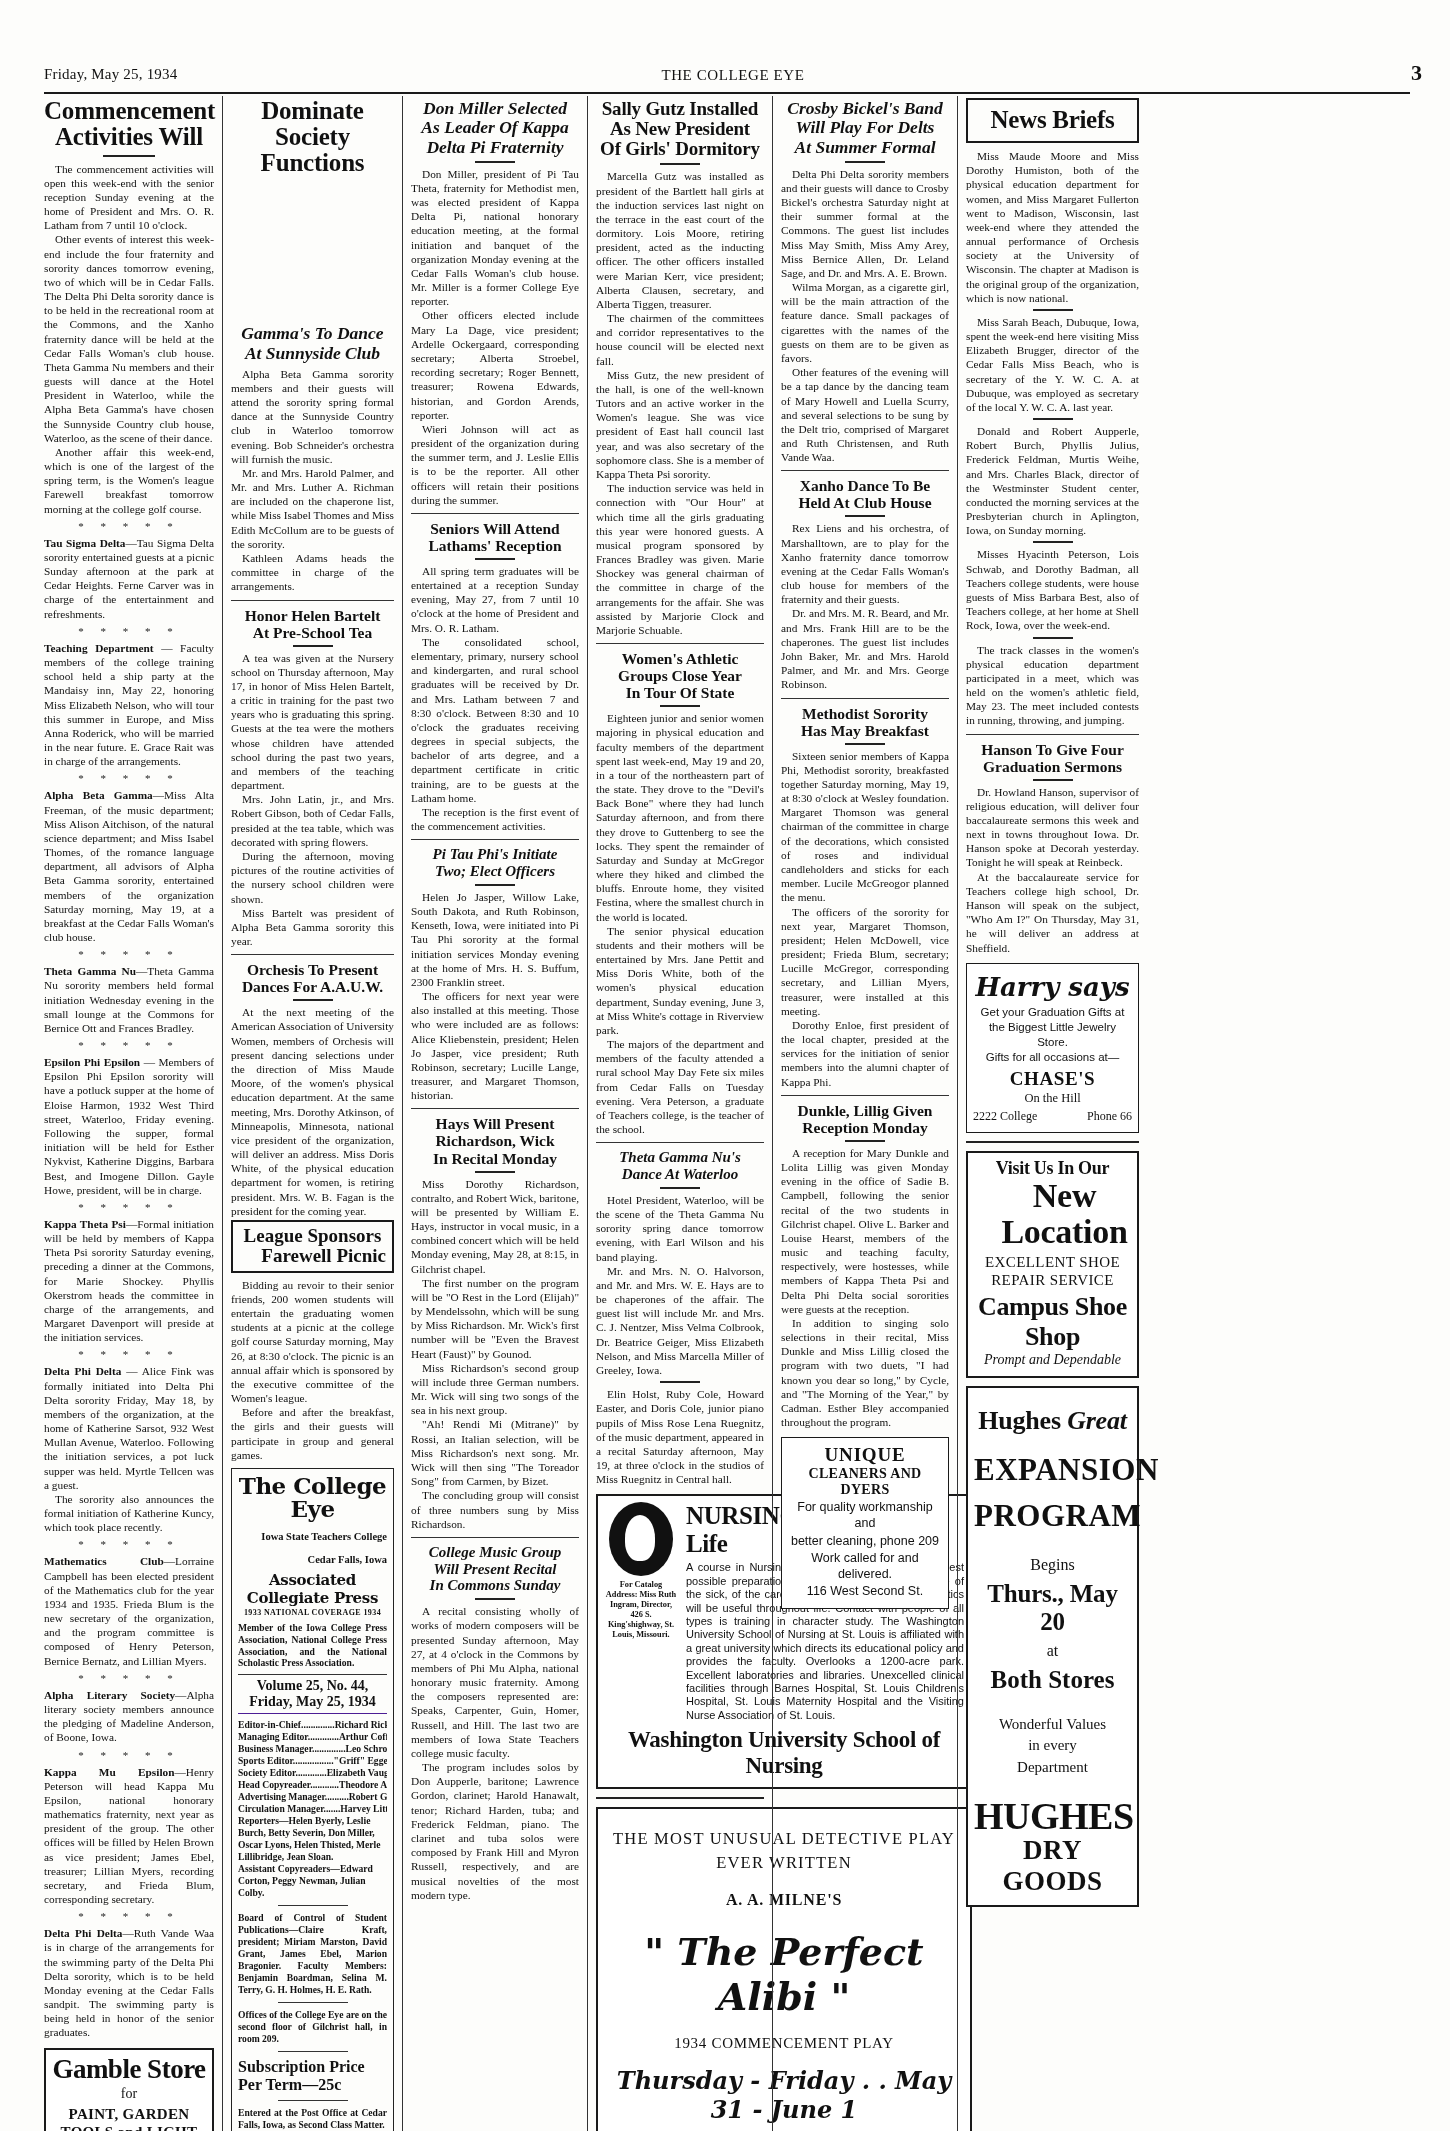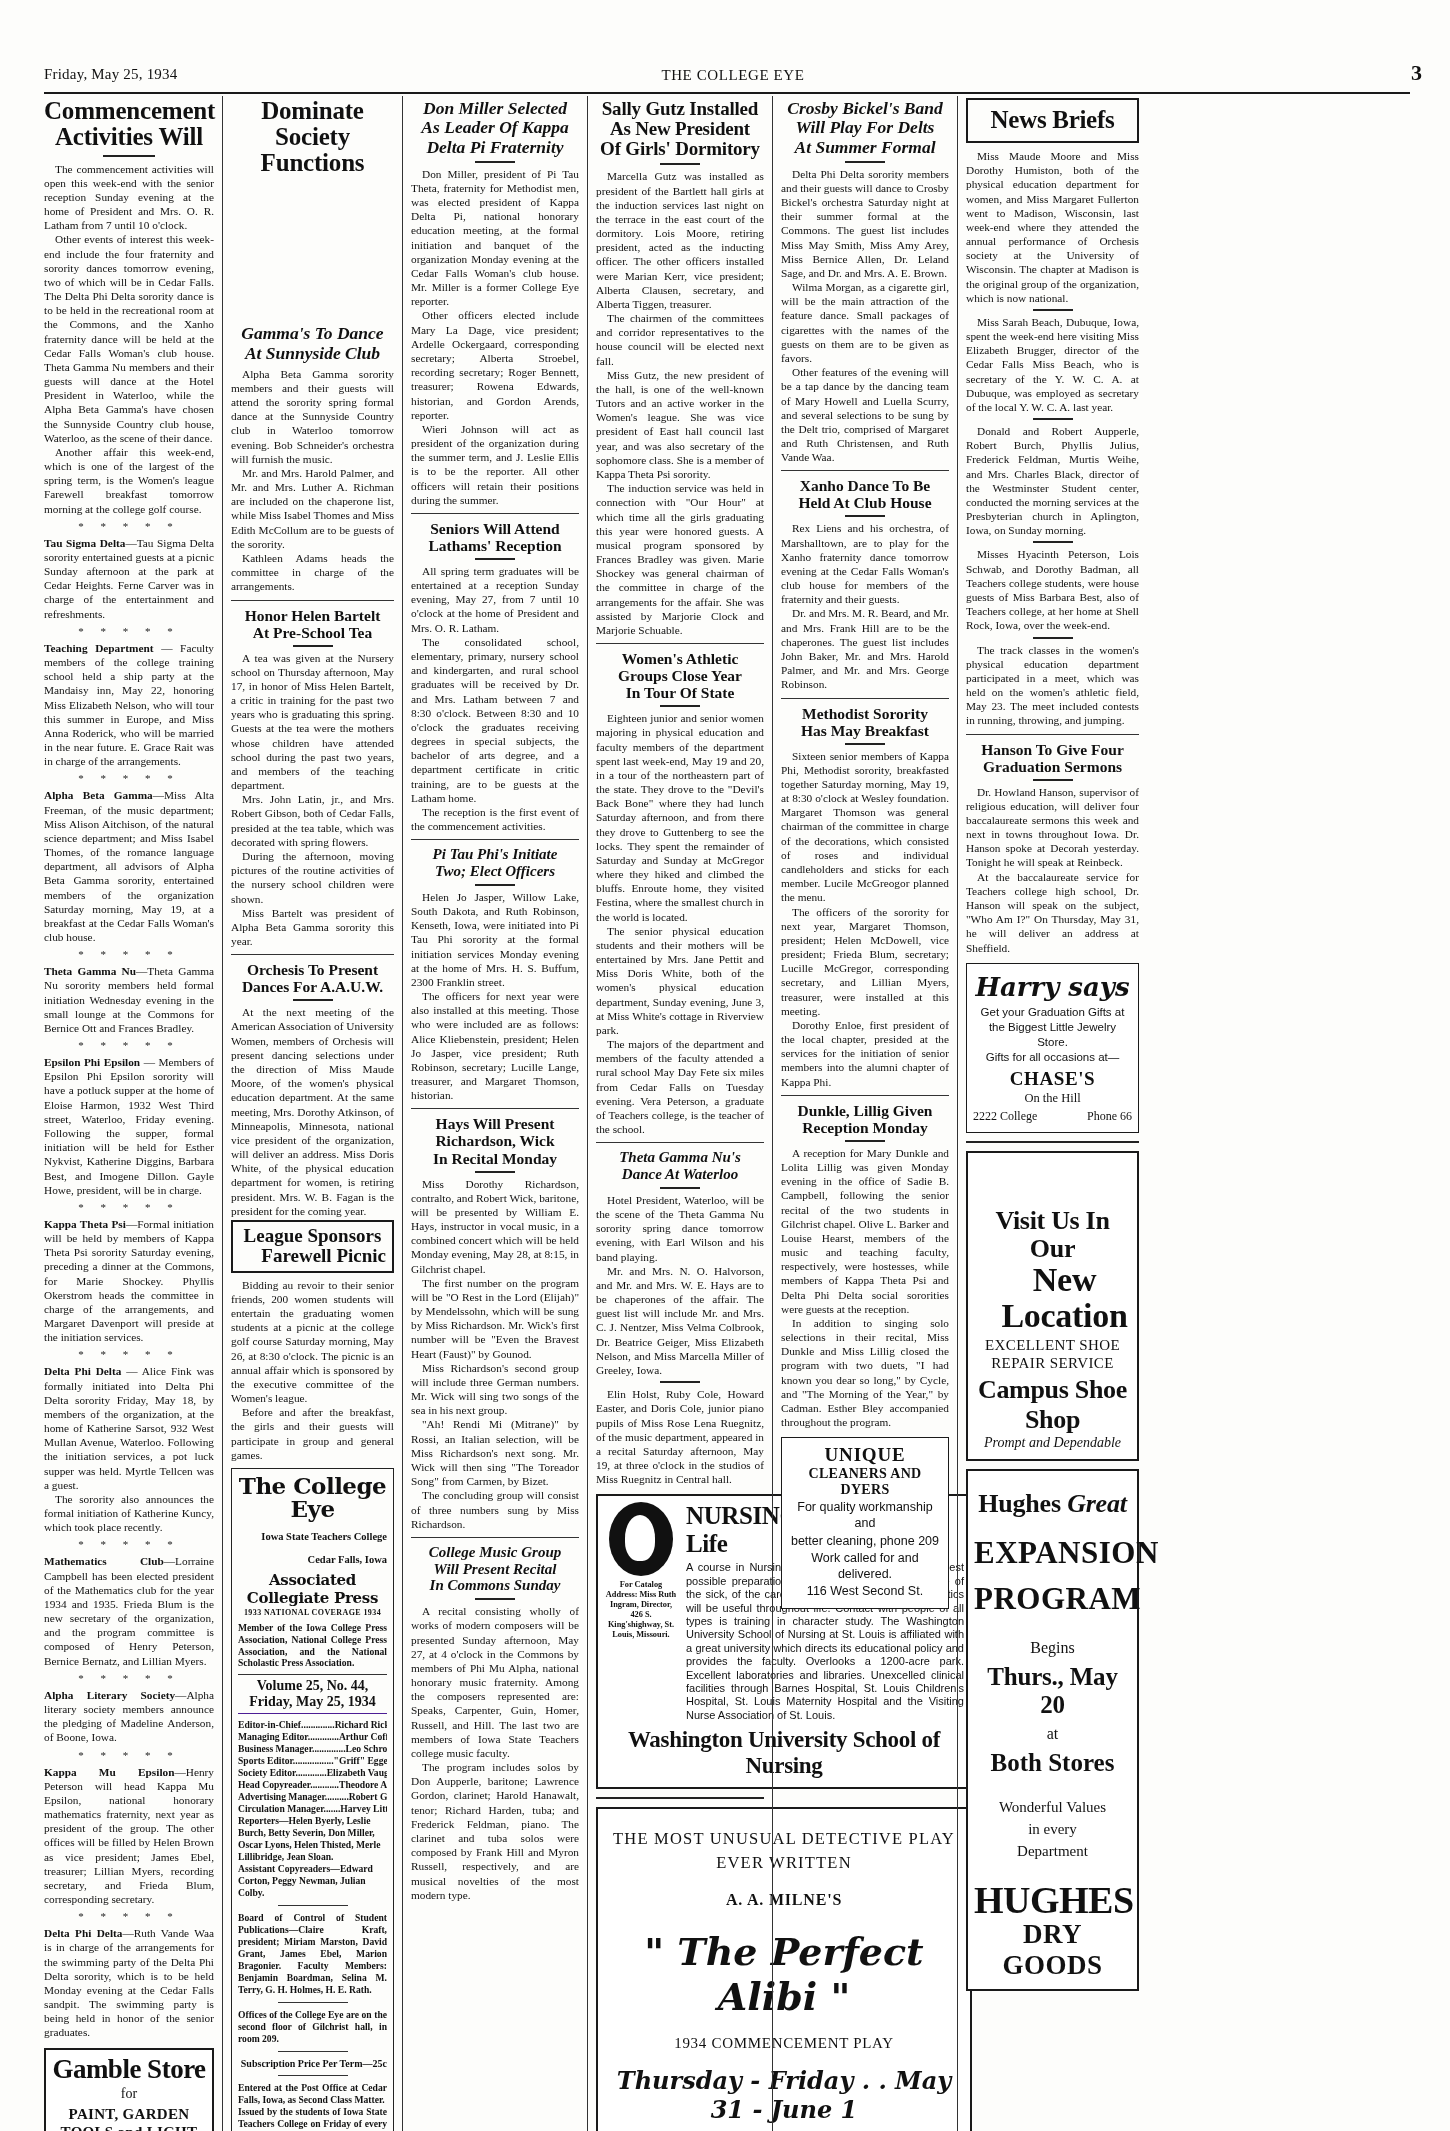--- a/index.html
+++ b/index.html
@@ -76,21 +76,21 @@
   .alibi .ttl{font-size:38px;font-weight:bold;font-style:italic;font-family:"DejaVu Serif",serif;margin:6px 0 16px 0;}
   .alibi .cp{font-size:15px;letter-spacing:.7px;margin-bottom:14px;}
   .alibi .when{font-size:24px;font-style:italic;font-weight:bold;font-family:"DejaVu Serif",serif;margin:8px 0 16px 0;}
 
   .chase .sig{font-family:"DejaVu Serif",serif;font-style:italic;font-weight:bold;font-size:26px;margin:2px 0 3px 0;}
   .chase p{font-size:11.5px;line-height:1.3;margin:0;font-family:"Liberation Sans",sans-serif;}
   .chase .nm{font-size:19px;font-weight:bold;letter-spacing:.6px;margin:4px 0 1px 0;}
   .chase .hill{font-size:12.5px;}
   .chase .row{display:flex;justify-content:space-between;font-size:12px;margin-top:3px;}
 
-  .shoe .l1{font-size:26px;font-weight:bold;line-height:1.05;letter-spacing:-.3px;margin-top:48px;}
+  .shoe .l1{font-size:18px;font-weight:bold;line-height:1.05;letter-spacing:-.3px;}
   .shoe .l2{font-size:34px;font-weight:bold;line-height:1.05;letter-spacing:-.3px;margin-bottom:3px;margin-left:24px;}
   .shoe .sv{font-size:15px;line-height:1.2;letter-spacing:.4px;}
   .shoe .nm{font-size:26px;font-weight:bold;letter-spacing:-.3px;margin-top:3px;}
   .shoe .tag{font-size:14px;font-style:italic;}
 
   .hughes .l1{font-size:26px;font-weight:bold;margin:12px 0 16px 0;letter-spacing:-.2px;}
   .hughes .l1 em{font-style:italic;}
   .hughes .big{font-size:31px;font-weight:bold;letter-spacing:.5px;margin:10px 0;}
   .hughes .beg{font-size:16px;margin:22px 0 6px 0;}
   .hughes .dt{font-size:25px;font-weight:bold;letter-spacing:-.2px;}
@@ -109,21 +109,21 @@
   .masthead .gothic{font-family:"DejaVu Serif",serif;font-weight:bold;font-size:23px;text-align:center;line-height:1;letter-spacing:-.5px;}
   .masthead .sub{text-align:right;font-size:10.5px;font-weight:bold;line-height:1.25;margin-top:10px;}
   .masthead .acp{font-family:"DejaVu Serif",serif;font-weight:bold;font-size:15px;text-align:center;margin:5px 0 1px 0;letter-spacing:-.3px;}
   .masthead .acpyr{text-align:center;font-size:8px;font-weight:bold;letter-spacing:.4px;}
   .masthead .memb{font-size:9.6px;line-height:1.22;font-weight:bold;text-align:justify;margin-top:5px;}
   .masthead .volline{font-size:14px;font-weight:bold;text-align:center;padding:3px 0;border-top:1px solid #333;border-bottom:1px solid #4c1d95;margin:5px 0;}
   .staff{font-size:9.6px;line-height:1.25;font-weight:bold;}
   .staff .r{display:block;white-space:nowrap;overflow:hidden;}
   .staff .r .dots{letter-spacing:0;}
   .masthead .blk{font-size:9.6px;line-height:1.25;font-weight:bold;text-align:justify;}
-  .masthead .ctr{font-size:10px;font-weight:bold;text-align:right;}
+  .masthead .ctr{font-size:16px;font-weight:bold;text-align:left;}
   .mrule{width:70px;height:1px;background:#333;margin:6px auto;}
 </style>
 </head>
 <body>
 
 <div class="page">
 
   <div class="folio">
     <div class="date">Friday, May 25, 1934</div>
     <div class="title">THE COLLEGE EYE</div>

